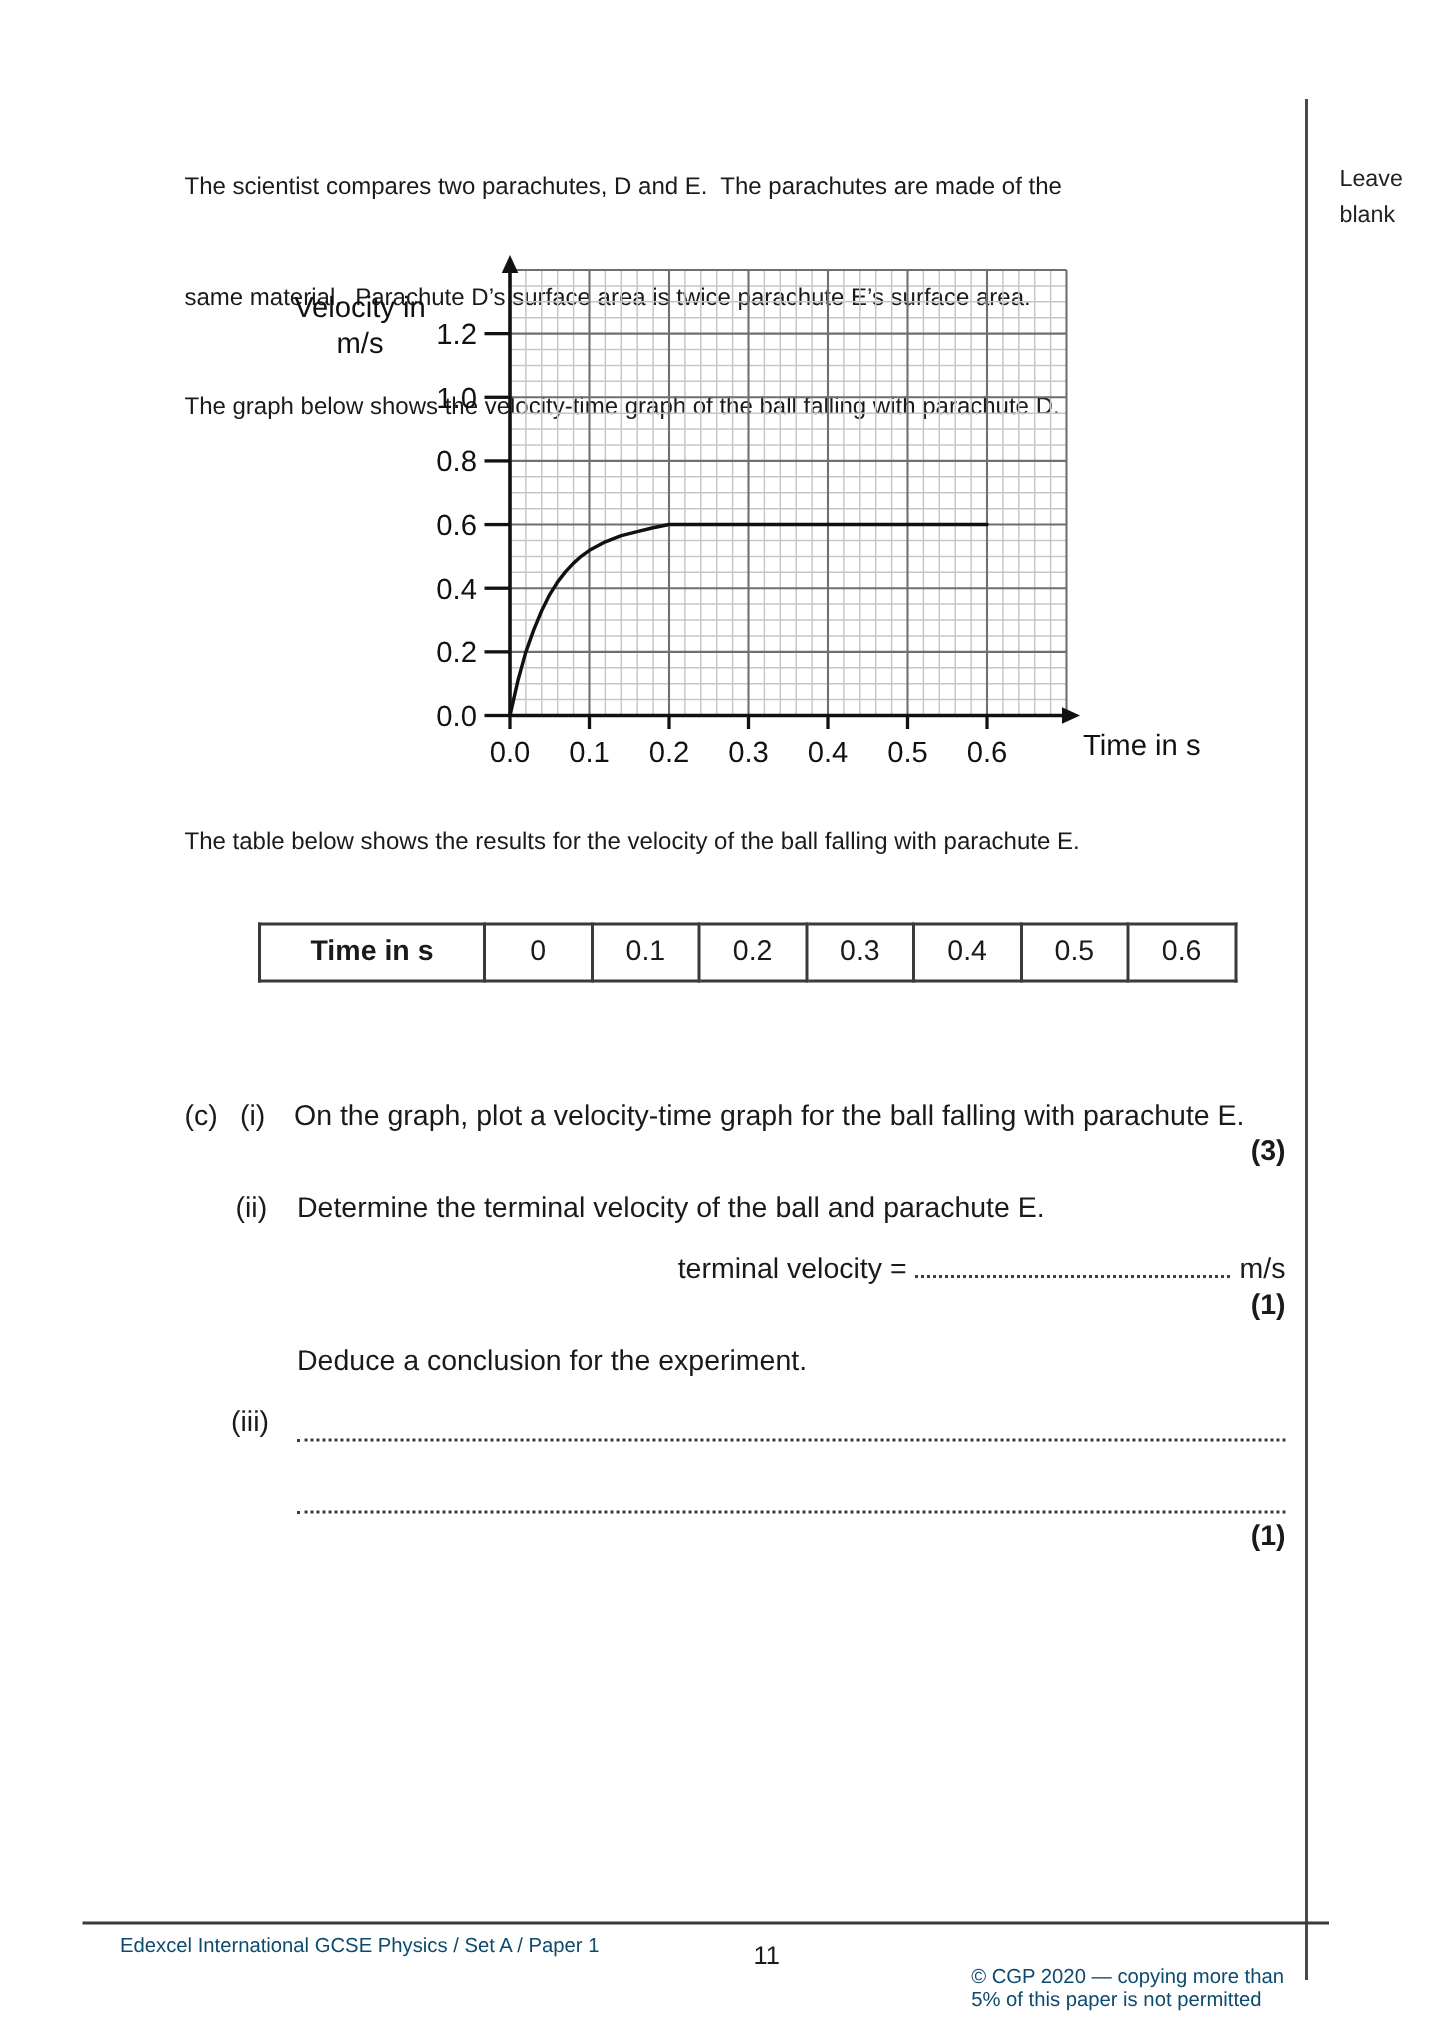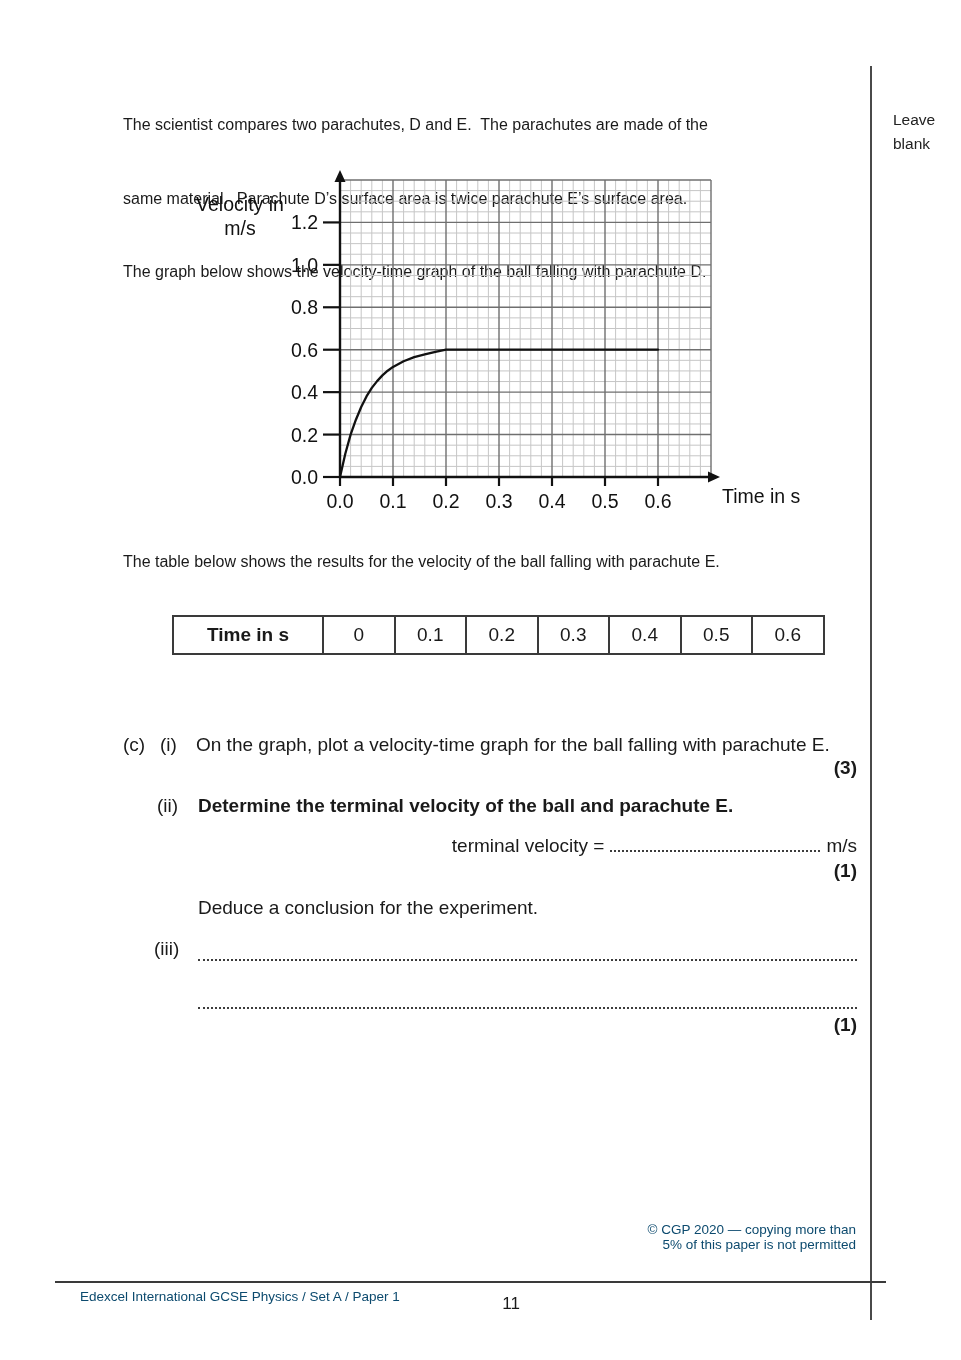--- a/index.html
+++ b/index.html
@@ -198,38 +198,38 @@
 
   <div class="abs q-line" style="left:123px;top:734px;">
     <span style="position:absolute;left:0;">(c)</span>
     <span style="position:absolute;left:37px;">(i)</span>
     <span style="position:absolute;left:59px;width:680px;display:inline-block;margin-left:14px;">On the graph, plot a velocity-time graph for the ball falling with parachute E.</span>
   </div>
   <div class="abs marks" style="left:700px;top:757px;width:157px;">(3)</div>
 
   <div class="abs q-line" style="left:123px;top:795px;">
     <span style="position:absolute;left:34px;">(ii)</span>
-    <span style="position:absolute;left:75px;width:680px;display:inline-block;font-weight:bold;">Determine the terminal velocity of the ball and parachute E.</span>
+    <span style="position:absolute;left:75px;width:680px;display:inline-block;">Determine the terminal velocity of the ball and parachute E.</span>
   </div>
   <div class="abs tv-row" style="left:438px;top:833px;width:419px;justify-content:flex-end;">
     <span>terminal velocity =</span>
     <span class="dotleader" style="width:210px;"></span>
     <span>m/s</span>
   </div>
   <div class="abs marks" style="left:700px;top:860px;width:157px;">(1)</div>
 
   <div class="abs q-line" style="left:123px;top:897px;">
     <span style="position:absolute;left:31px;margin-top:41px;">(iii)</span>
     <span style="position:absolute;left:75px;width:680px;display:inline-block;">Deduce a conclusion for the experiment.</span>
   </div>
   <div class="abs answer-line" style="left:198px;top:947px;width:659px;"></div>
   <div class="abs answer-line" style="left:198px;top:995px;width:659px;"></div>
   <div class="abs marks" style="left:700px;top:1014px;width:157px;">(1)</div>
 
   <div class="abs footer-line"></div>
   <div class="abs footer-small" style="left:80px;top:1289px;">Edexcel International GCSE Physics / Set A / Paper 1</div>
   <div class="abs footer-page" style="left:440px;top:1294px;width:80px;">11</div>
-  <div class="abs footer-small" style="right:105px;top:1222px;text-align:right;">
+  <div class="abs footer-small" style="right:105px;top:1310px;text-align:left;">
     <div>© CGP 2020 — copying more than</div>
     <div>5% of this paper is not permitted</div>
   </div>
 
 </div>
 
 </body></html>

